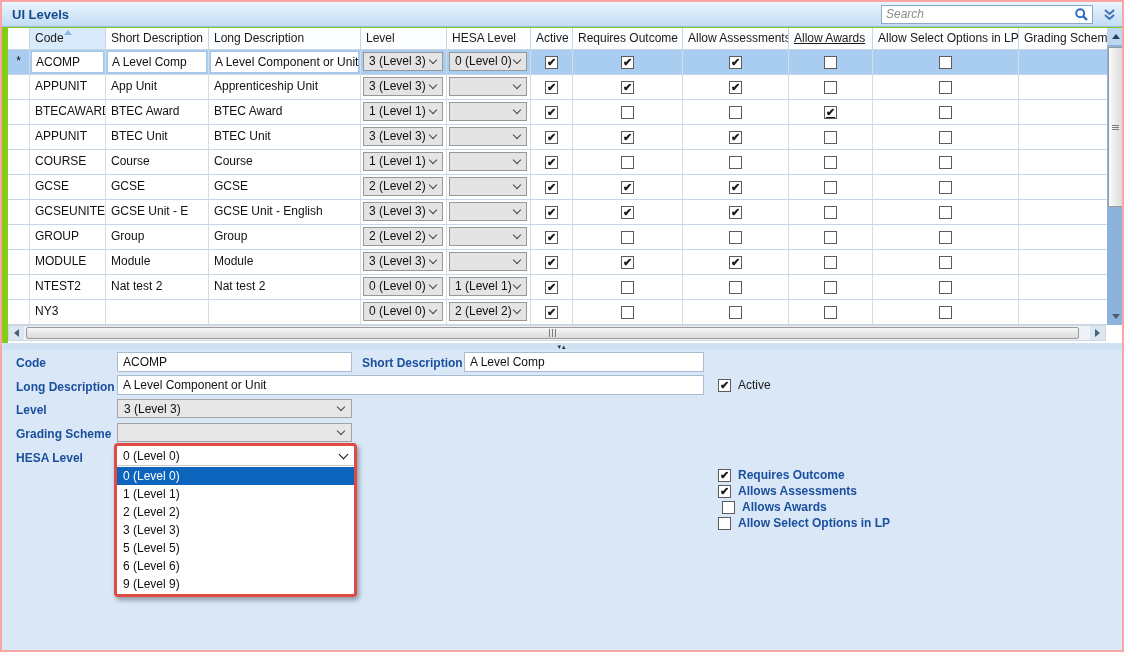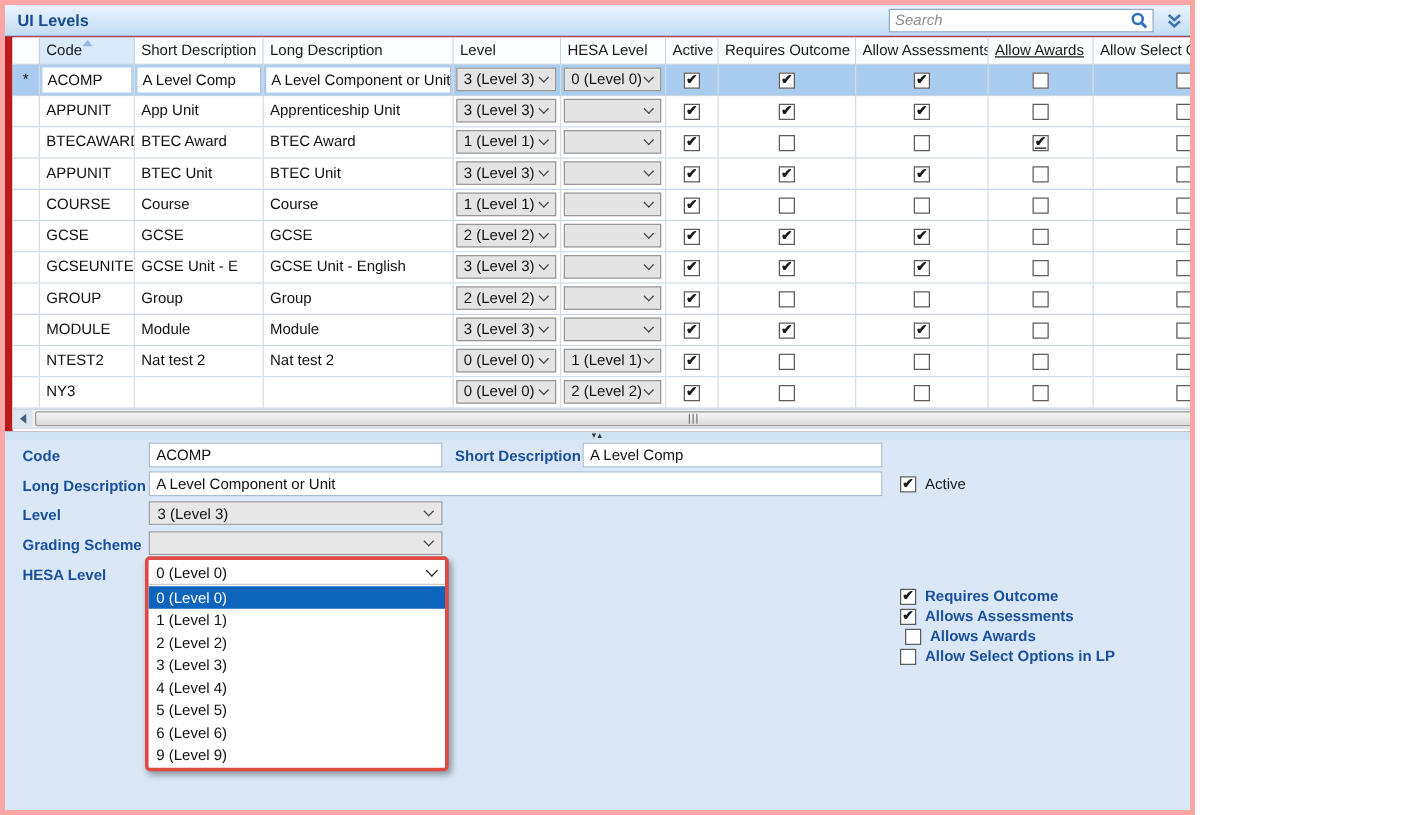--- a/index.html
+++ b/index.html
@@ -1,19 +1,19 @@
 <!DOCTYPE html>
 <html><head>
 <meta charset="utf-8">
 <style>
   * { margin:0; padding:0; box-sizing:border-box; }
   body { font-family:"Liberation Sans", sans-serif; background:#fff; }
   .window {
-    position:relative; width:956px; height:652px;
-    border:4px solid #fca5a5; background:#b91c1c; overflow:hidden;
+    position:relative; width:1124px; height:652px;
+    border:2px solid #fca5a5; background:#84cc16; overflow:hidden;
   }
   
   .titlebar {
     position:absolute; top:0; left:0; right:0; height:25px;
     background:linear-gradient(#eaf4fd,#c3dcf3);
     border-bottom:1px solid #9cbede;
     display:flex; align-items:center; padding:0 6px 0 10px;
   }
   .title { font-size:13px; font-weight:bold; color:#154c8c; flex:1; }
   .search-box {
@@ -609,21 +609,20 @@
     <div class="hesa-wrap">
       <div class="hesa-combo">
         <span class="dd-text">0 (Level 0)</span>
           <span class="chev"></span>
       </div>
       <div class="hesa-list" id="hesa-list">
           <div class="hesa-item sel">0 (Level 0)</div>
           <div class="hesa-item">1 (Level 1)</div>
           <div class="hesa-item">2 (Level 2)</div>
           <div class="hesa-item">3 (Level 3)</div>
-          <div class="hesa-item">4 (Level 4)</div>
           <div class="hesa-item">5 (Level 5)</div>
           <div class="hesa-item">6 (Level 6)</div>
           <div class="hesa-item">9 (Level 9)</div>
         </div>
     </div>
 
     <div id="form-checkboxes">
         <div class="fcb-row" style="left: 716px; top: 118px;">
           <span class="cb">✔</span>
           <span class="lbl-blue">Requires Outcome</span>

